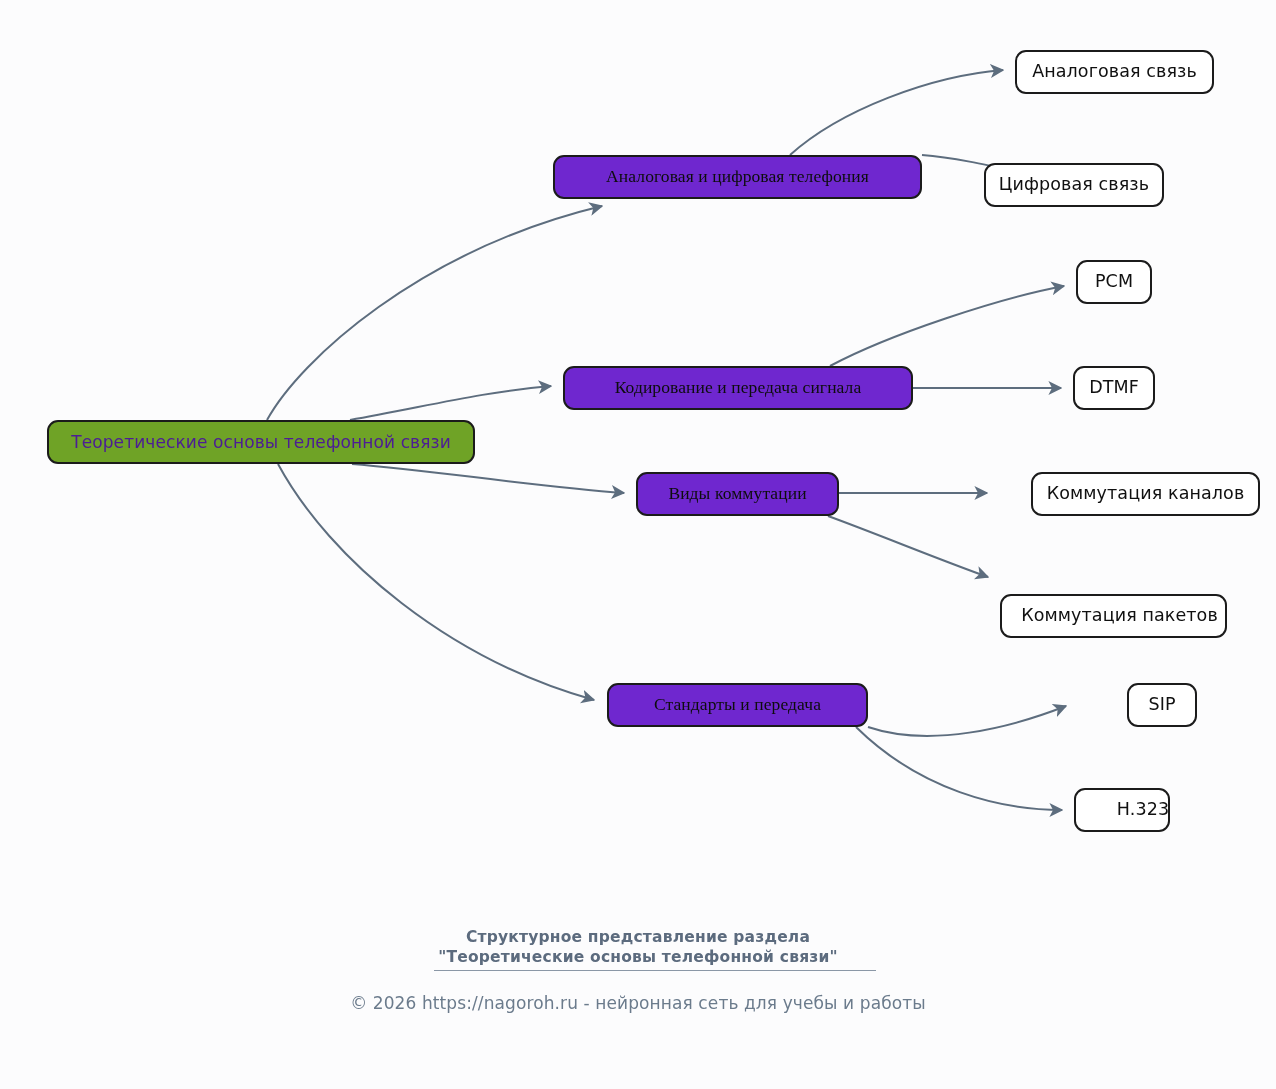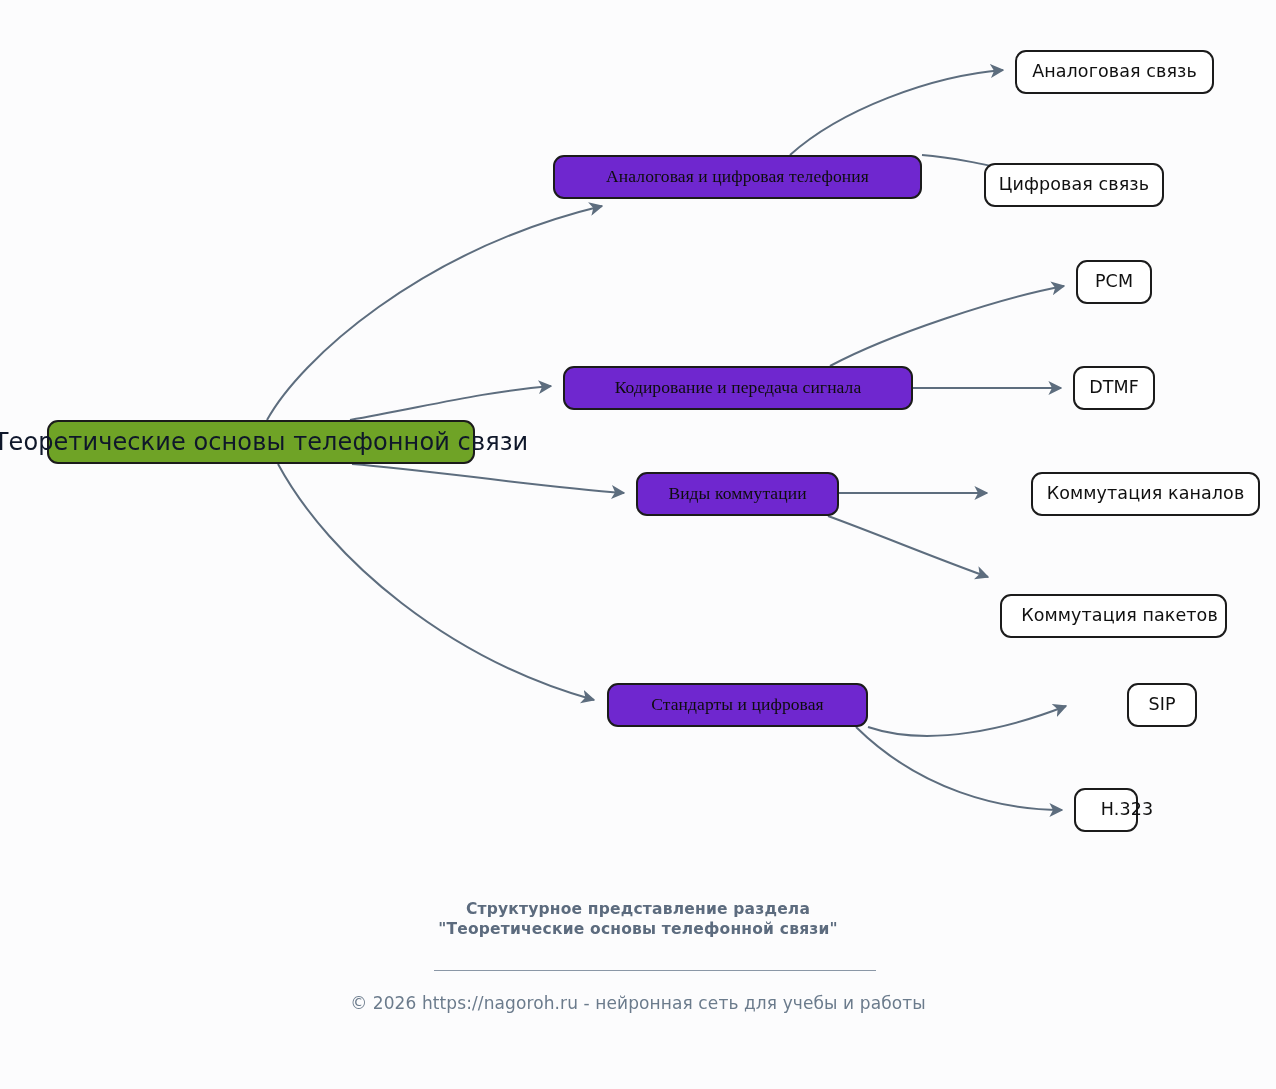--- a/index.html
+++ b/index.html
@@ -36,22 +36,22 @@
     white-space: nowrap;
     letter-spacing: 0.1px;
   }
   .node-label {
     display: block;
     line-height: 1;
   }
   .node-root {
     background: #6fa326;
     border: 2px solid #1b1b1b;
-    color: #0f172a;
-    font-size: 24px;
+    color: #4c1d95;
+    font-size: 17px;
     align-items: center;
   }
   .node-branch {
     background: #6f27cf;
     border: 2px solid #1b1b1b;
     color: #0d0d0d;
     font-size: 17.5px;
     font-family: Liberation Serif, serif;
   }
   .node-leaf {
@@ -148,30 +148,30 @@
     <span class="node-label">Виды коммутации</span>
   </div>
   <div class="node node-leaf" style="left:999px; top:472px; width:229px; height:44px;margin-left:32px;">
     <span class="node-label">Коммутация каналов</span>
   </div>
   <div class="node node-leaf" style="left:1000px; top:594px; width:227px; height:44px;padding-left:12px;">
     <span class="node-label">Коммутация пакетов</span>
   </div>
 
   <div class="node node-branch" style="left:607px; top:683px; width:261px; height:44px;">
-    <span class="node-label">Стандарты и цифровая</span>
+    <span class="node-label">Стандарты и передача</span>
   </div>
   <div class="node node-leaf" style="left:1079px; top:683px; width:70px; height:44px;margin-left:48px;">
     <span class="node-label">SIP</span>
   </div>
-  <div class="node node-leaf" style="left:1074px; top:788px; width:64px; height:44px;padding-left:42px;">
+  <div class="node node-leaf" style="left:1074px; top:788px; width:96px; height:44px;padding-left:42px;">
     <span class="node-label">H.323</span>
   </div>
 
-  <div class="footer-block" style="top:900px;">
+  <div class="footer-block" style="top:928px;">
     <div class="caption">Структурное представление раздела</div>
     <div class="caption">"Теоретические основы телефонной связи"</div>
   </div>
 
   <div class="divider"></div>
 
   <div class="footer-block" style="top:993px;">
     <span class="credit">© 2026 https://nagoroh.ru - нейронная сеть для учебы и работы</span>
   </div>
 

